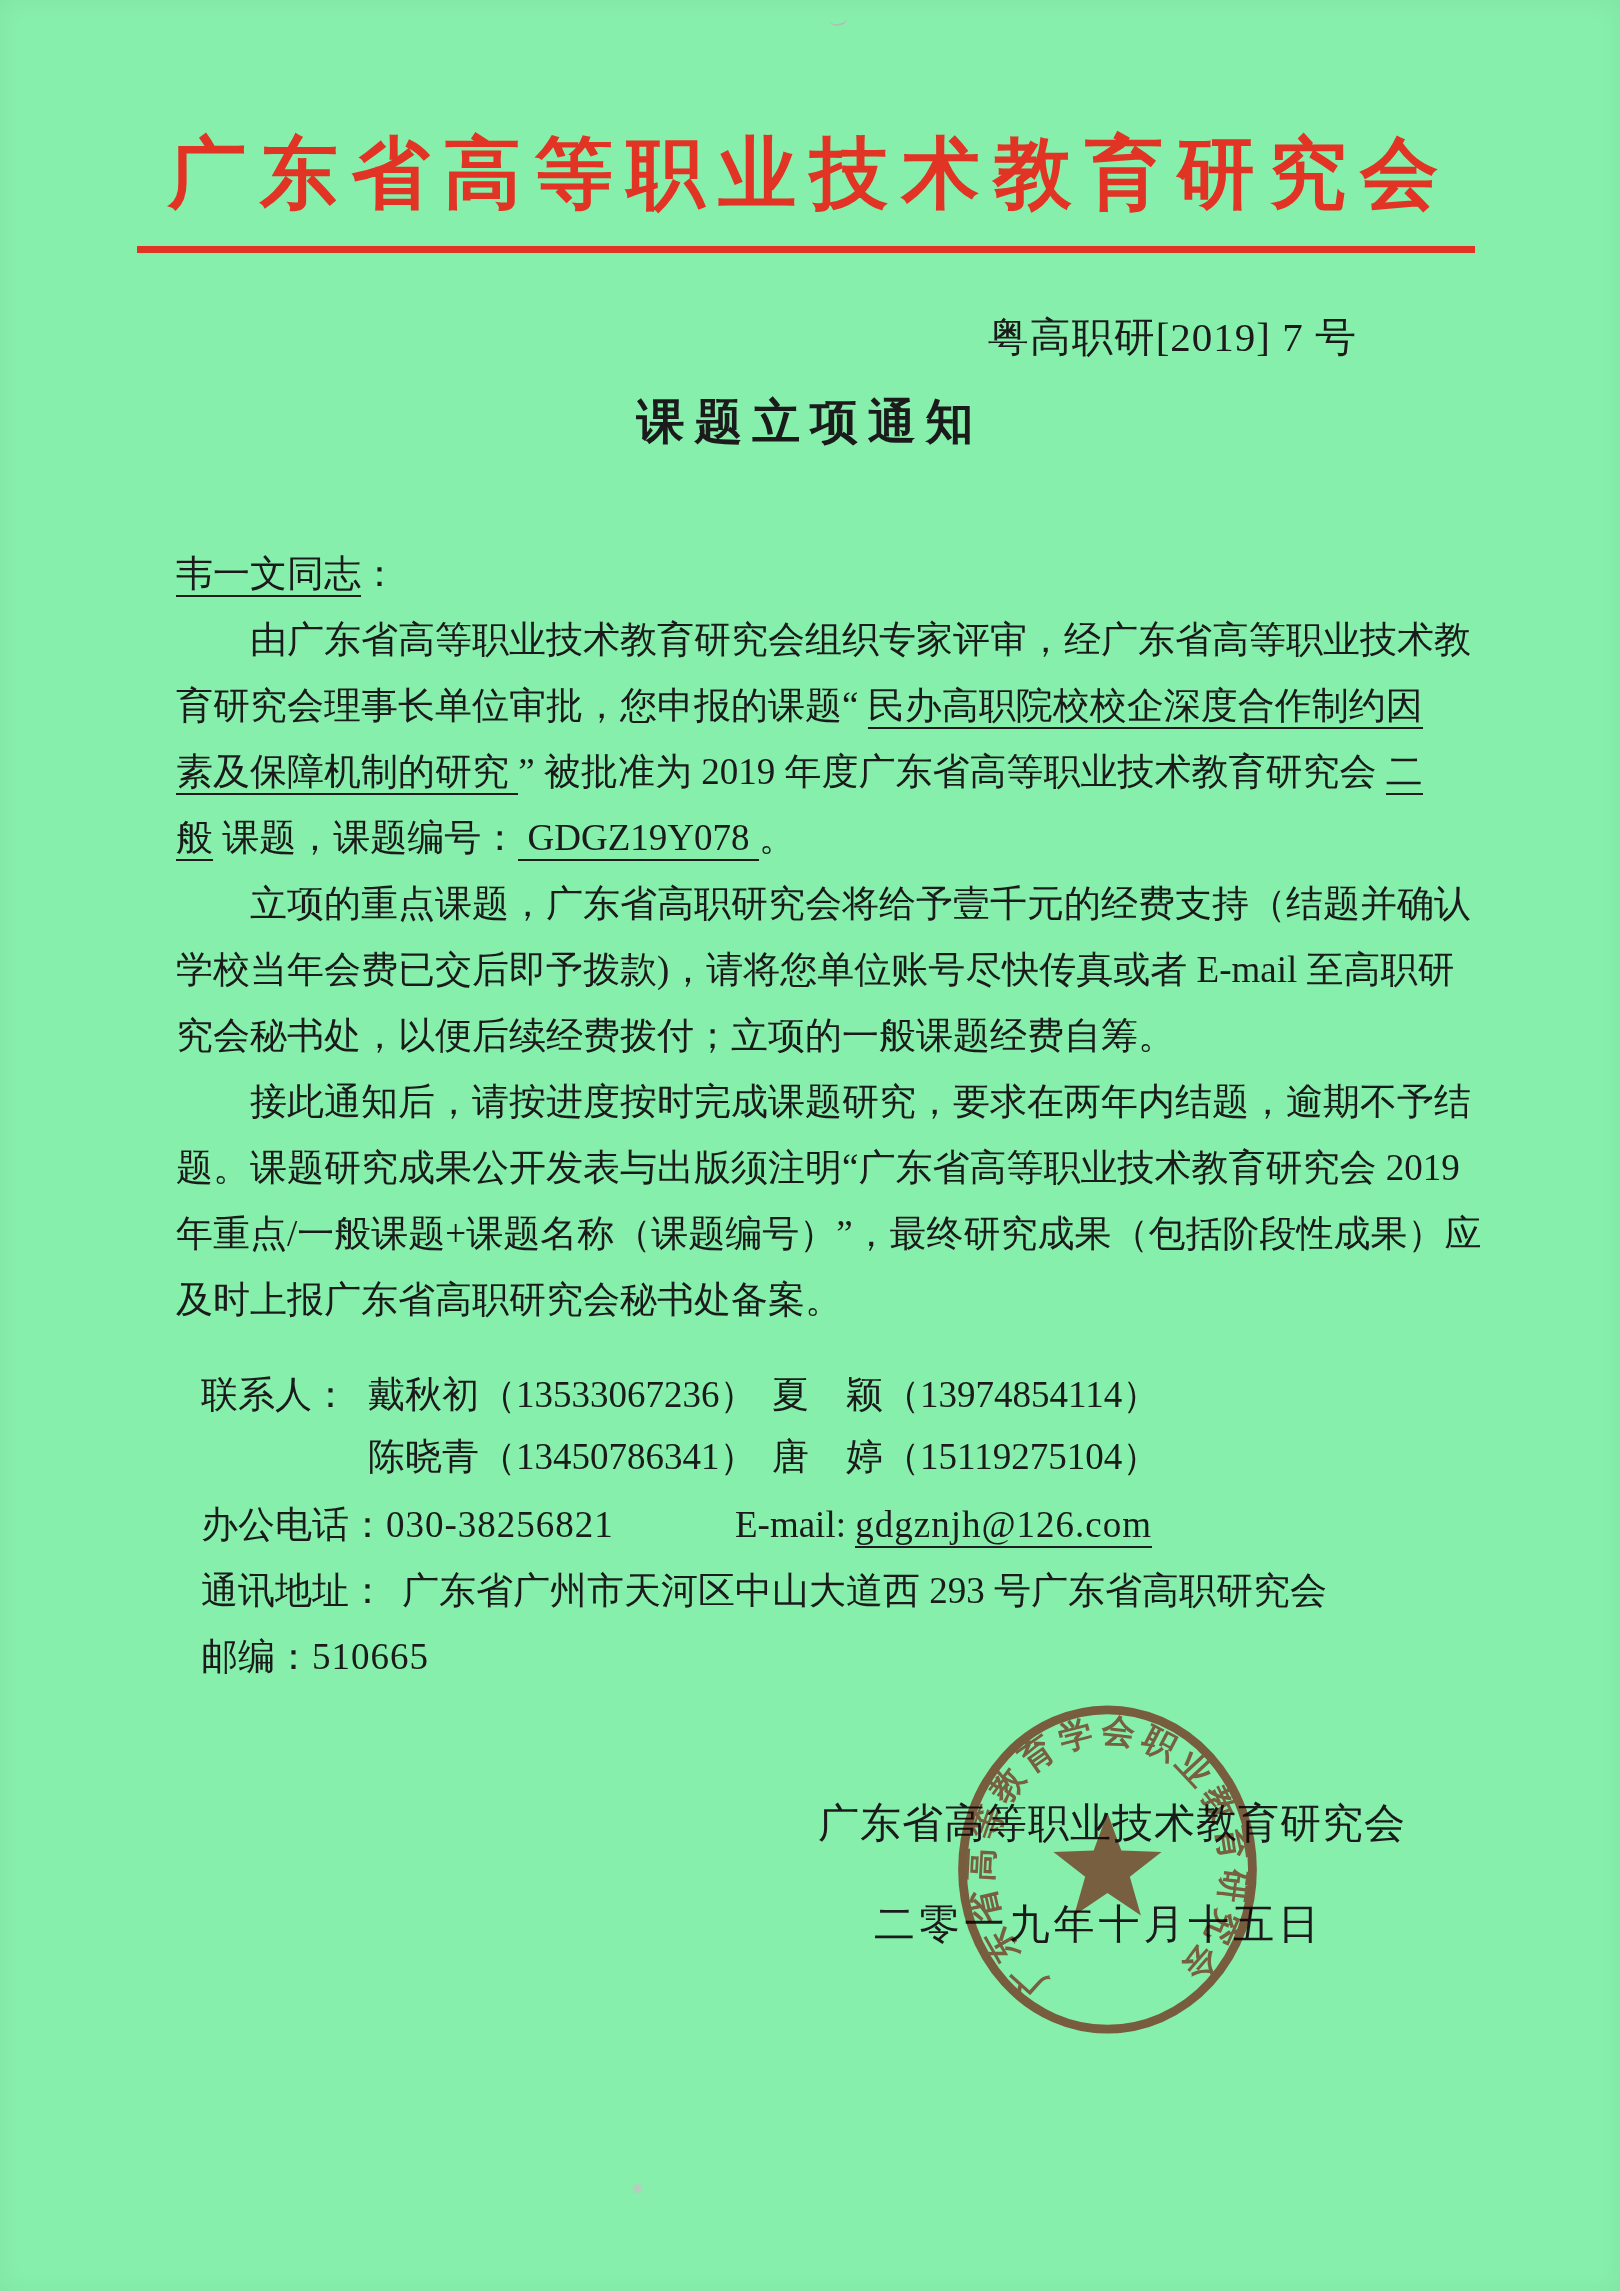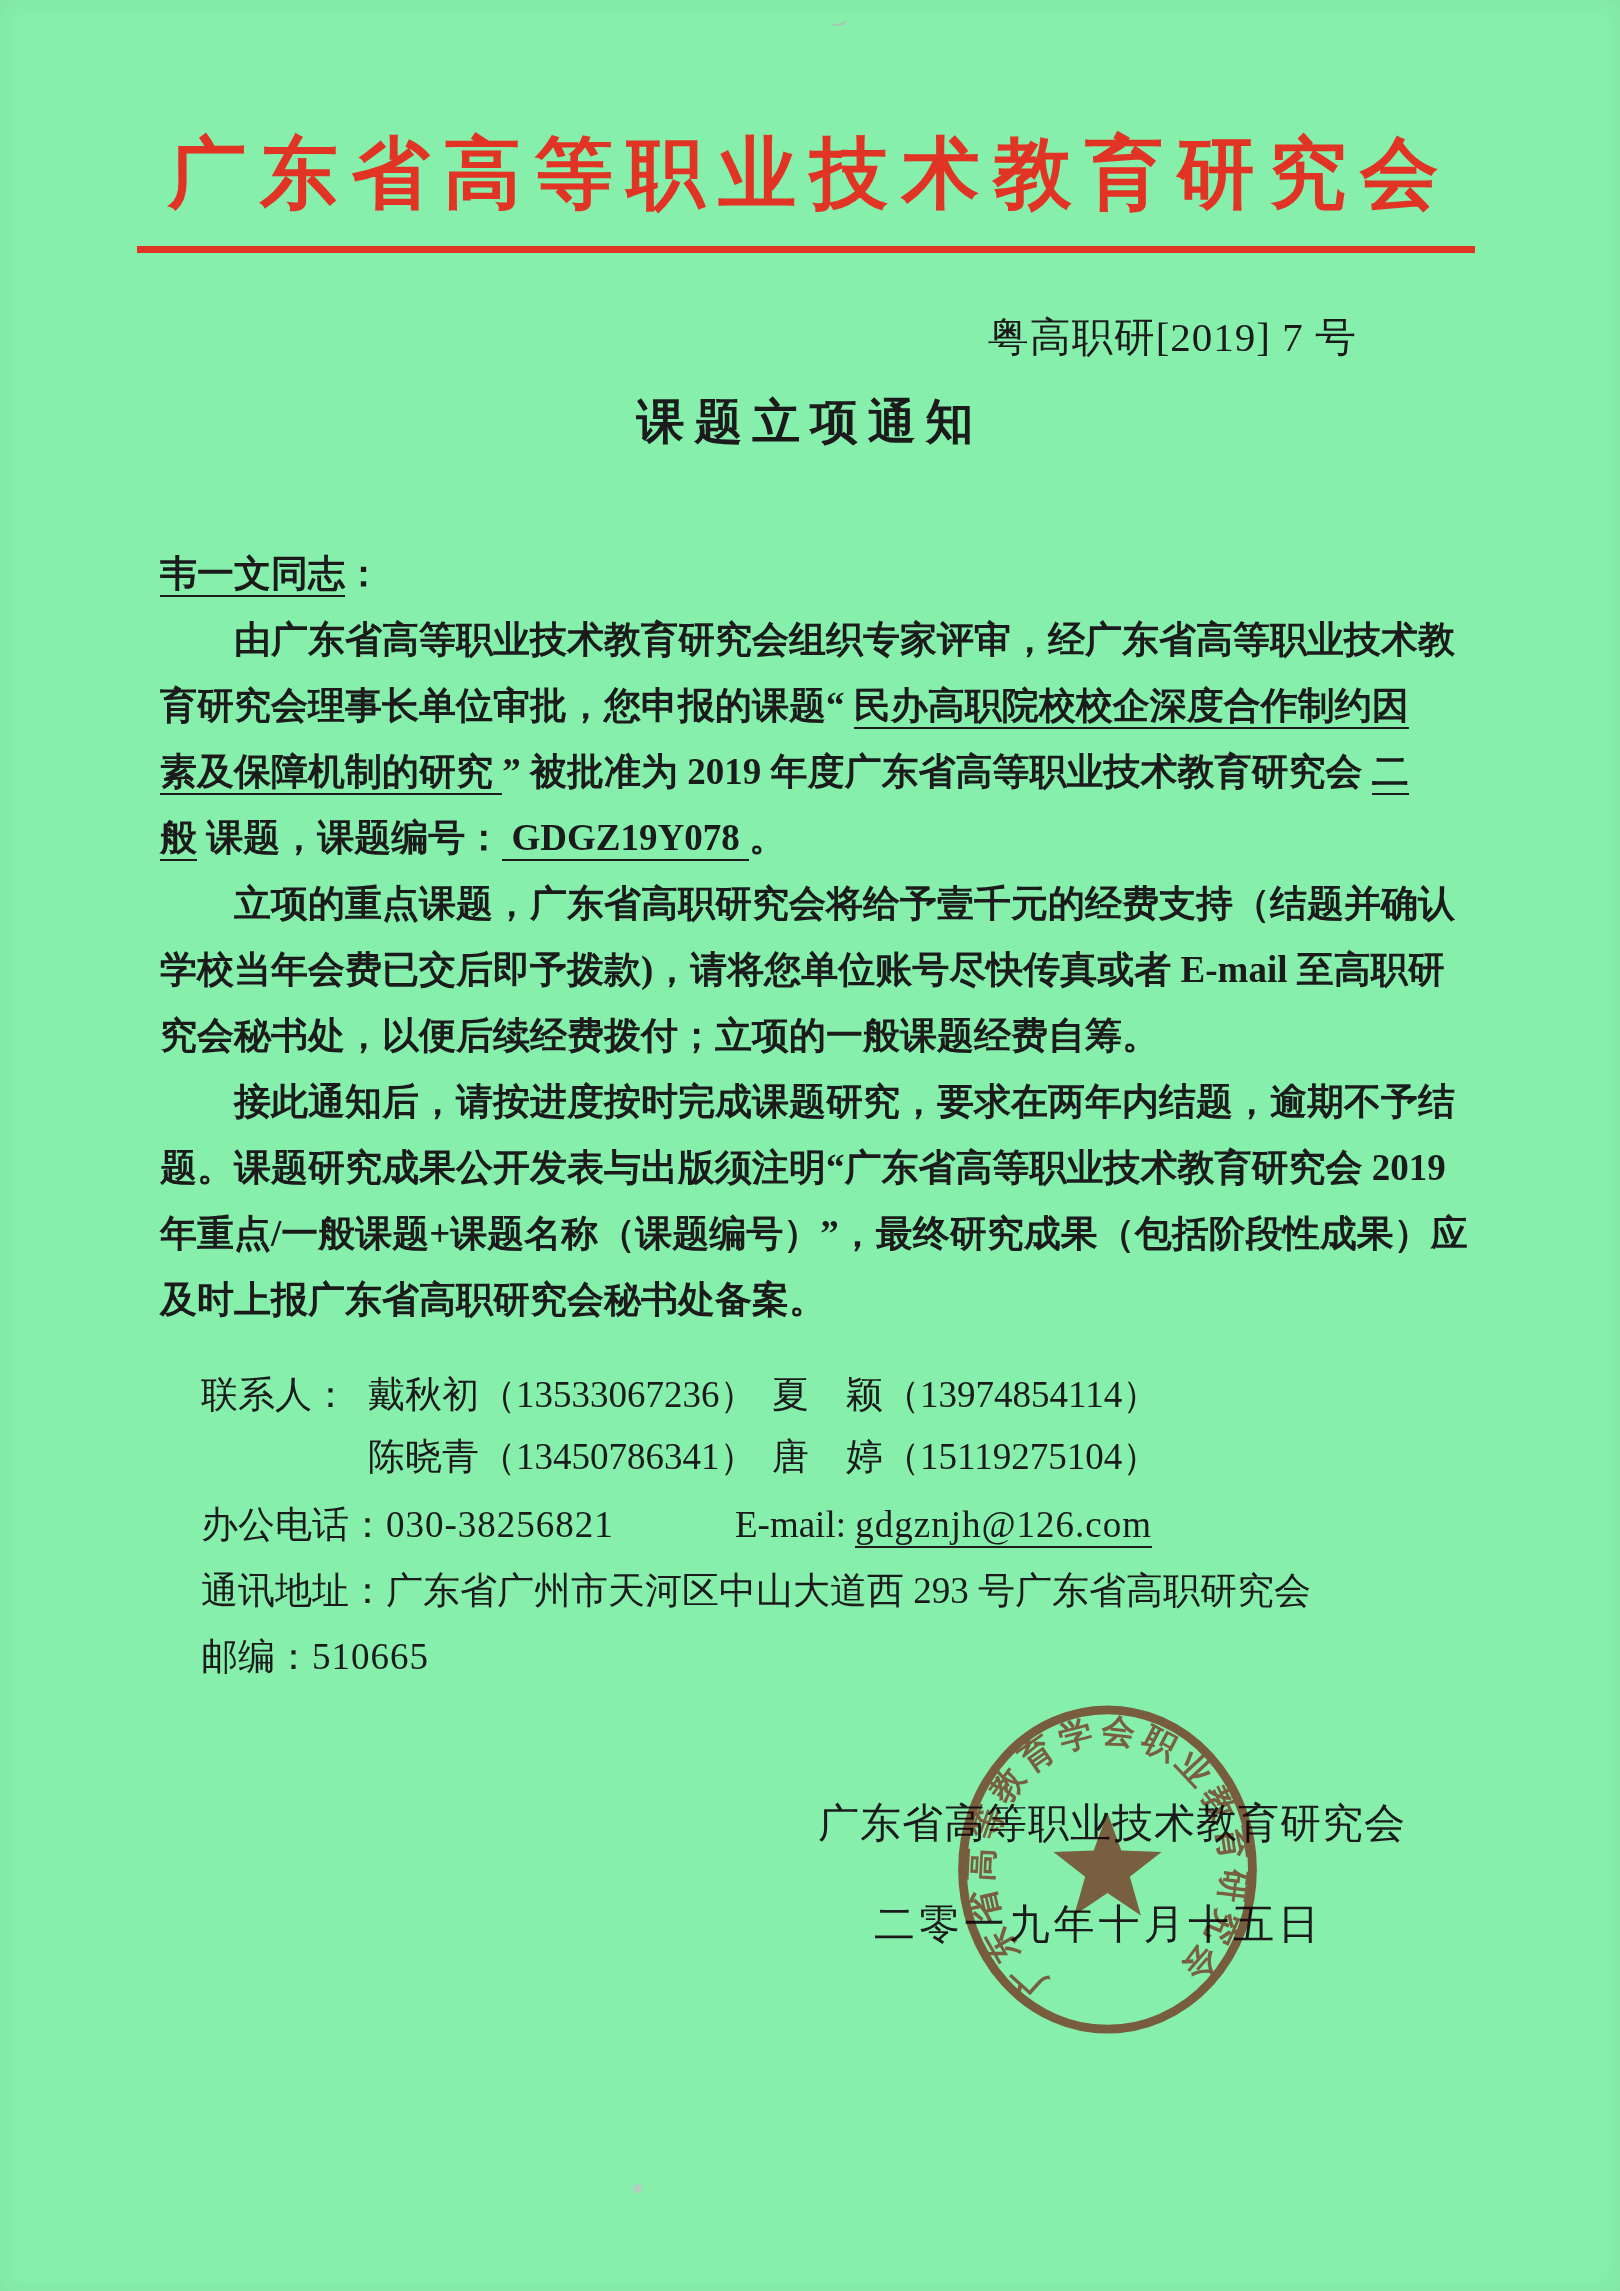--- a/index.html
+++ b/index.html
@@ -14,31 +14,31 @@
     font-size:78px;font-weight:700;letter-spacing:13.7px;color:#e23425;
     font-family:"Liberation Serif",serif;white-space:nowrap;
   }
   .rule{position:absolute;top:246px;left:137px;width:1338px;height:6.9px;background:#e23425;}
   .doc-number{position:absolute;top:310px;right:263px;font-size:41px;letter-spacing:1px;}
   .doc-title{
     position:absolute;top:390px;left:0;width:100%;text-align:center;margin:0;
     font-family:Liberation Sans, sans-serif;font-weight:700;font-size:48px;letter-spacing:9.8px;
   }
   
-  .body{position:absolute;top:541px;left:160px;width:1301px;font-size:37px;line-height:66px;font-weight:bold;}
+  .body{position:absolute;top:541px;left:176px;width:1301px;font-size:37px;line-height:66px;}
   .line{white-space:nowrap;}
   .u{border-bottom:2.9px solid #1d1d1d;padding-bottom:1px;}
   
   .contacts{position:absolute;top:1364px;left:201px;width:1264px;font-size:37px;line-height:62px;}
   .crow{display:flex;white-space:nowrap;}
   .clabel{display:inline-block;width:167px;}
   .ccol1{display:inline-block;width:404px;}
   .row-phone{margin-top:5.9px;}
   .cphone{display:inline-block;width:534px;}
-  .row-addr{margin-top:3.9px;}
+  .row-addr{margin-top:3.9px;gap:16px;}
   .row-post{margin-top:3.9px;}
   .mono-ish{letter-spacing:1px;}
   
   .signature{position:absolute;top:1796px;right:241px;width:561px;font-size:41px;}
   .sig-org{white-space:nowrap;letter-spacing:1px;}
   .sig-date{margin-top:46px;text-align:center;letter-spacing:3.9px;white-space:nowrap;}
   
   .stamp{position:absolute;left:941px;top:1688px;mix-blend-mode:multiply;opacity:.85;}
   
   .art-top{position:absolute;left:829px;top:11.8px;width:17.6px;height:11.8px;

